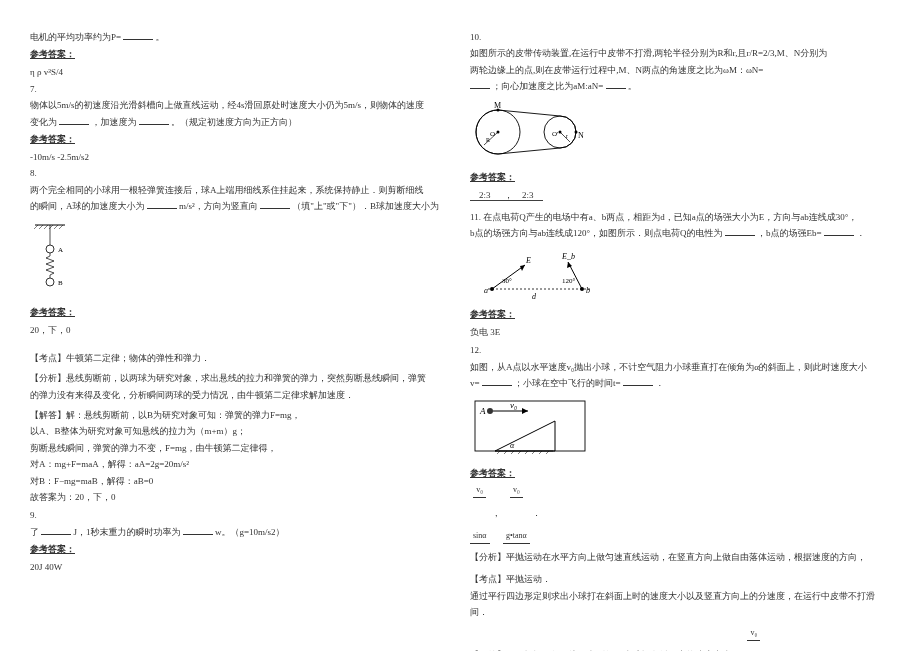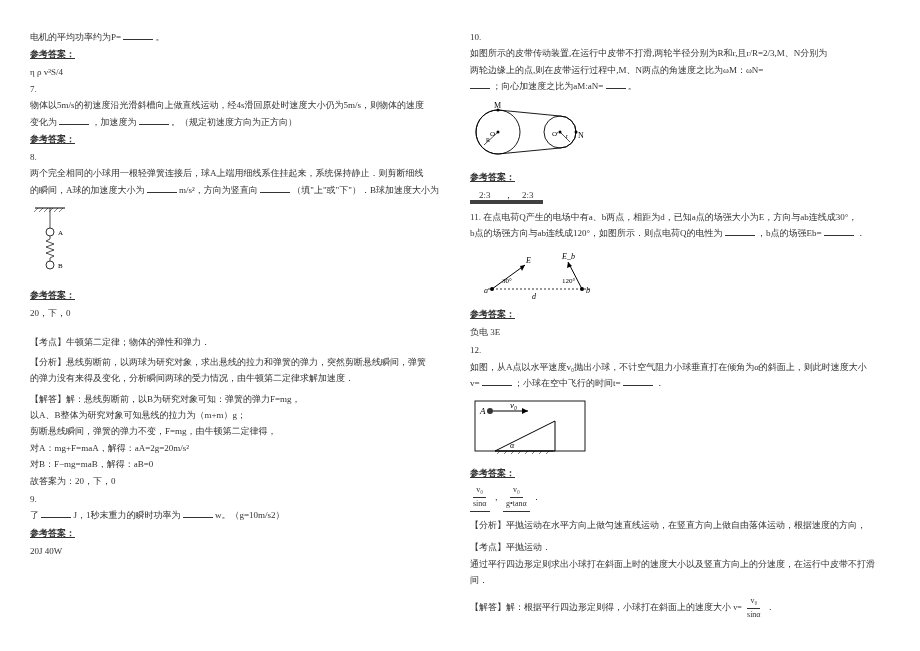--- a/index.html
+++ b/index.html
@@ -17,21 +17,21 @@
       flex: 1;
       padding: 0 10px;
     }
     .text-line { line-height: 1.6; margin-bottom: 2px; font-family: Liberation Serif, serif; }
     .answer-label { font-weight: bold; margin: 4px 0; text-decoration: underline; }
     .q-num { }
     .blank { display: inline-block; border-bottom: 1px solid #333; min-width: 30px; height: 10px; vertical-align: baseline; }
     .figure { margin: 6px 0; }
     .frac { display: inline-flex; flex-direction: column; align-items: center; vertical-align: middle; font-size: 8px; }
     .frac .num { border-bottom: 1px solid #333; padding: 0 3px; }
-    .frac .den { padding: 0 3px; }
+    .frac .den { padding: 0 3px; margin-top: 32px; }
     svg { display: block; }
   </style>
 </head>
 <body>
 
 <div class="col">
   <div class="text-line">
     <span>电机的平均功率约为P=</span>
     <span class="blank"></span>
     <span>。</span>
@@ -42,20 +42,21 @@
   <div class="text-line q-num">7.</div>
   <div class="text-line">物体以5m/s的初速度沿光滑斜槽向上做直线运动，经4s滑回原处时速度大小仍为5m/s，则物体的速度</div>
   <div class="text-line">
     <span>变化为</span>
     <span class="blank"></span>
     <span>，加速度为</span>
     <span class="blank"></span>
     <span>。（规定初速度方向为正方向）</span>
   </div>
   <div class="answer-label">参考答案：</div>
+  <div class="text-line">-10m/s  -2.5m/s2</div>
 
   <div class="text-line q-num">8.</div>
   <div class="text-line">两个完全相同的小球用一根轻弹簧连接后，球A上端用细线系住挂起来，系统保持静止．则剪断细线</div>
   <div class="text-line">
     <span>的瞬间，A球的加速度大小为</span>
     <span class="blank"></span>
     <span>m/s²，方向为竖直向</span>
     <span class="blank"></span>
     <span>（填"上"或"下"）．B球加速度大小为</span>
   </div>
@@ -128,21 +129,21 @@
       <text x="96" y="38" font-size="6">r</text>
       <text x="24" y="8" font-size="8">M</text>
       <text x="108" y="38" font-size="8">N</text>
       <circle cx="28" cy="10" r="1.5" fill="#000"></circle>
       <circle cx="106" cy="32" r="1.5" fill="#000"></circle>
     </svg>
   </div>
 
   <div class="answer-label">参考答案：</div>
   <div class="text-line">
-    <span style="border-bottom:4px solid #404040; white-space:pre">    2:3      ，    2:3    </span>
+    <span style="border-bottom:1px solid #404040; white-space:pre">    2:3      ，    2:3    </span>
   </div>
 
   <div class="text-line" style="margin-top:8px">11. 在点电荷Q产生的电场中有a、b两点，相距为d，已知a点的场强大小为E，方向与ab连线成30°，</div>
   <div class="text-line">
     <span>b点的场强方向与ab连线成120°，如图所示．则点电荷Q的电性为</span>
     <span class="blank"></span>
     <span>，b点的场强Eb=</span>
     <span class="blank"></span>
     <span>．</span>
   </div>

